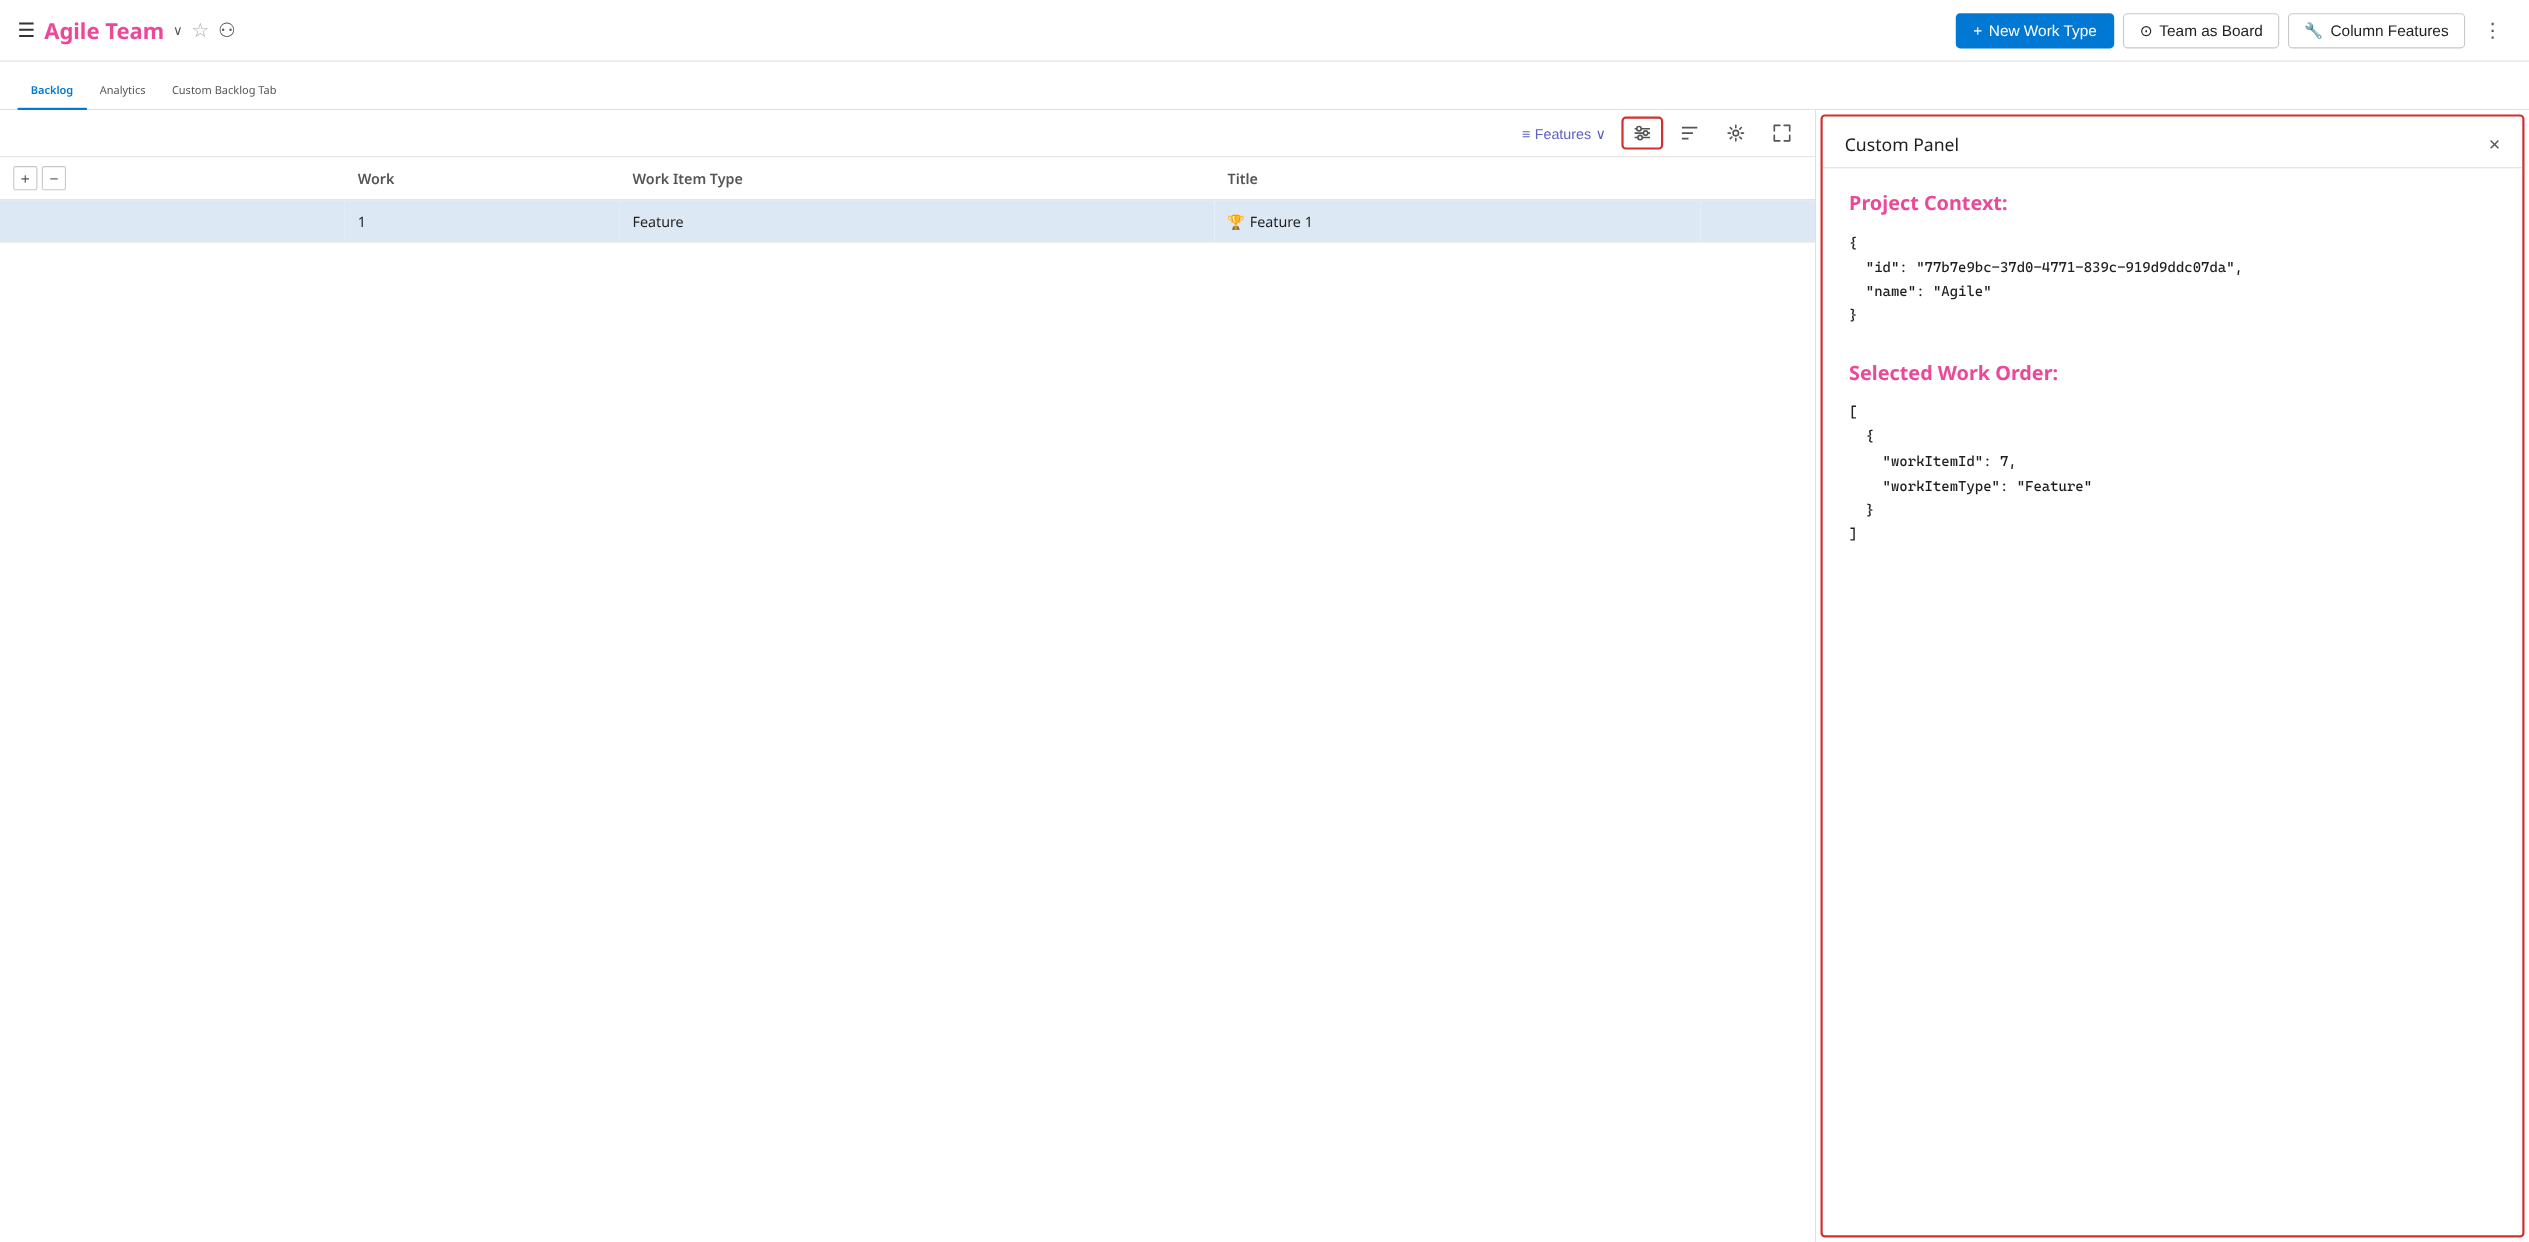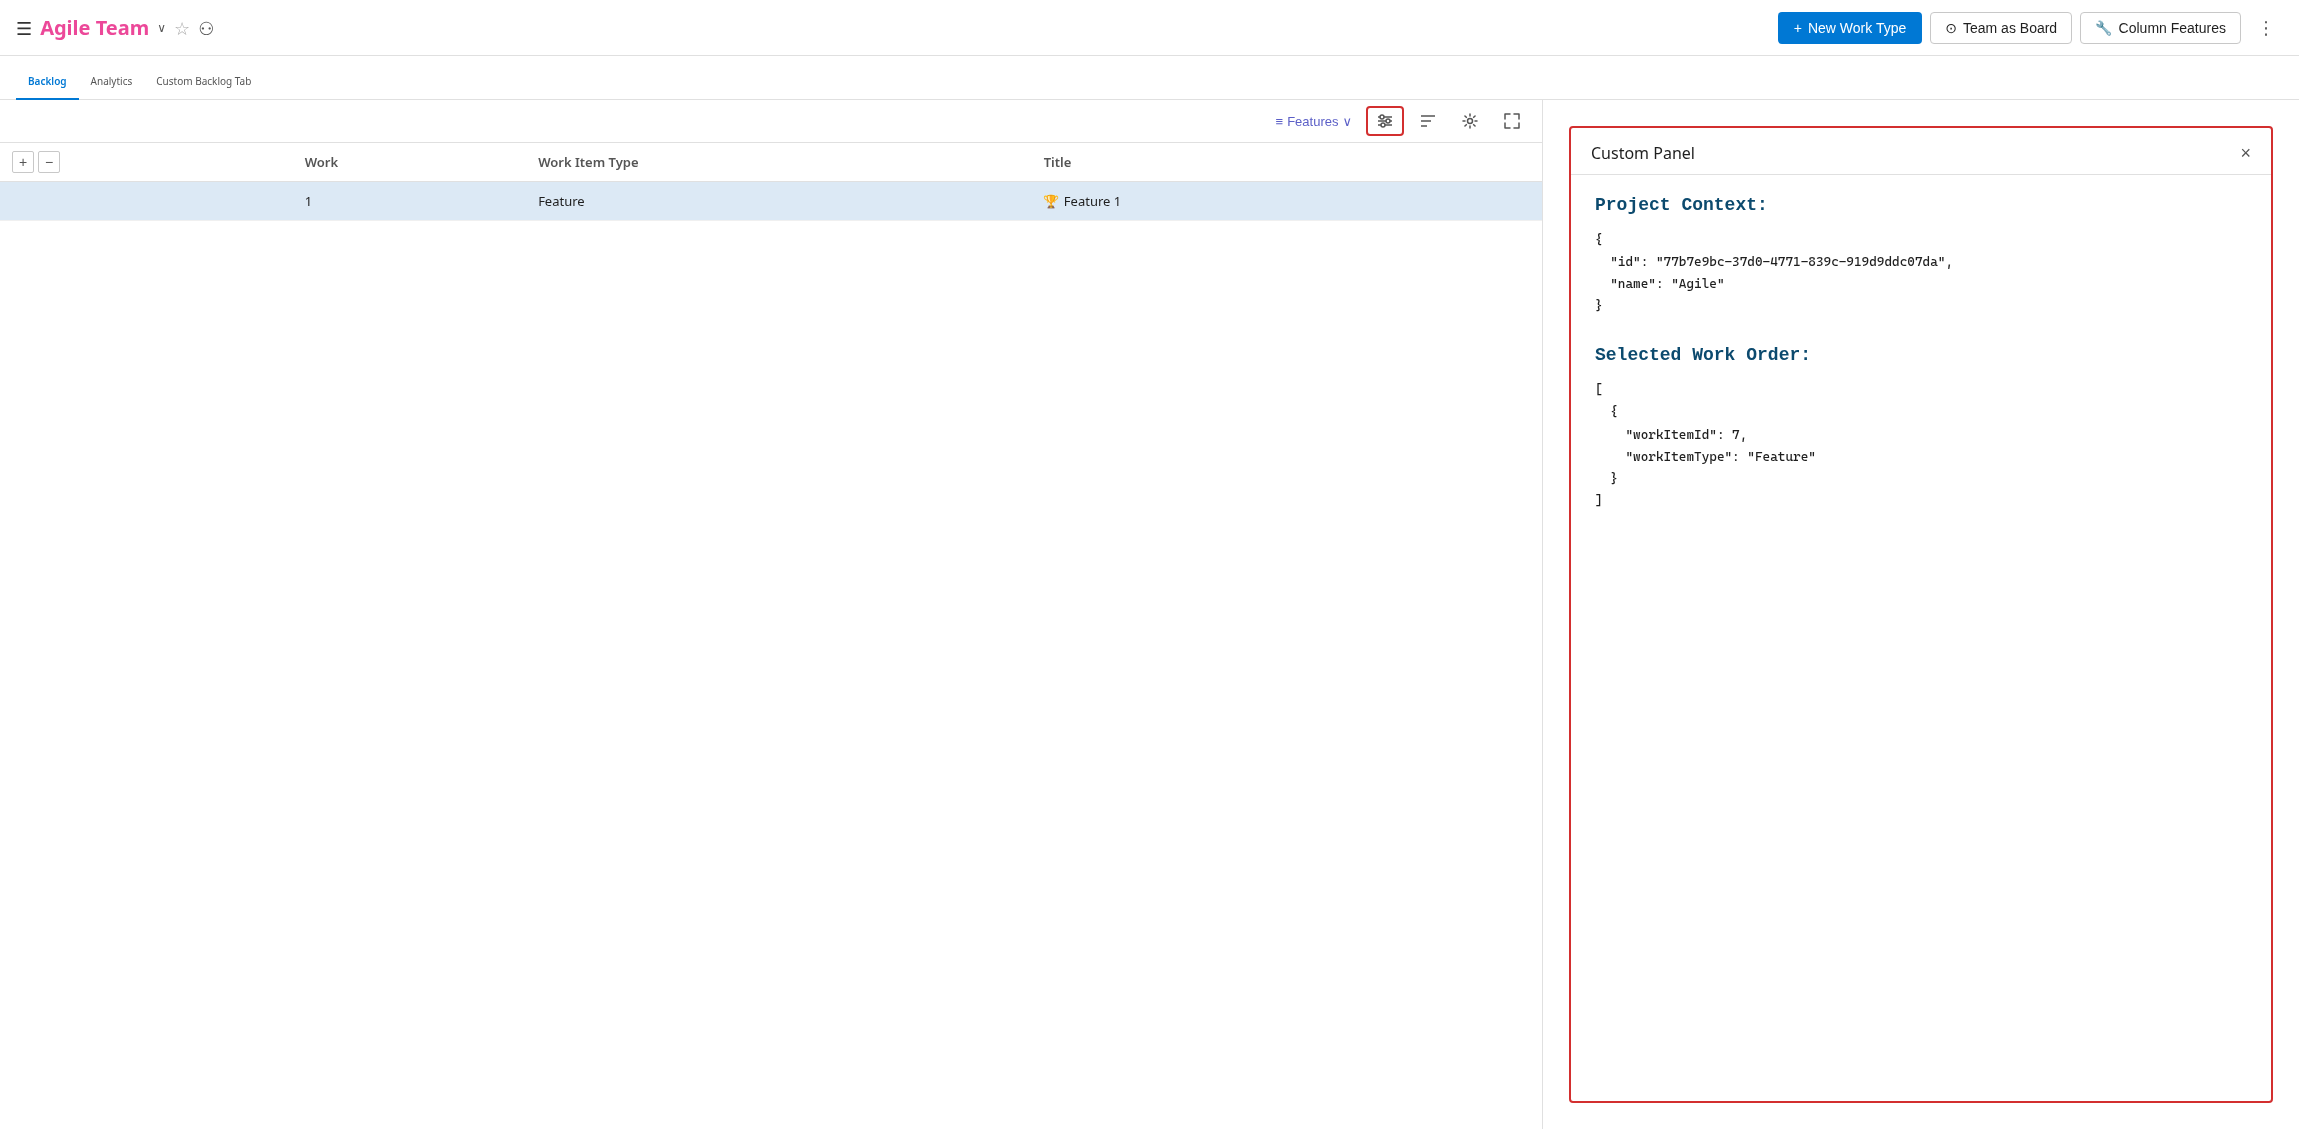--- a/index.html
+++ b/index.html
@@ -212,24 +212,24 @@
       color: #0078d4;
       margin-right: 4px;
     }
     .title-cell {
       display: flex;
       align-items: center;
     }
 
     
     .custom-panel {
-      width: 704px;
+      width: 640px;
       min-width: 400px;
       border: 2.5px solid #d32f2f;
-      margin: 26px;
+      margin: 4px;
       border-radius: 4px;
       background: #fff;
       display: flex;
       flex-direction: column;
       overflow: hidden;
     }
     .panel-header {
       display: flex;
       align-items: center;
       justify-content: space-between;
@@ -251,22 +251,21 @@
     }
     .panel-body {
       padding: 20px 24px;
       overflow-y: auto;
       flex: 1;
     }
     .panel-section-title {
       font-size: 18px;
       font-weight: 700;
       margin-bottom: 14px;
-      color: #0c4a6e;
-      font-family: Liberation Mono, monospace;
+      color: #ec4899;
     }
     .panel-code {
       font-family: "Cascadia Code", "Consolas", monospace;
       font-size: 13px;
       color: #1f1f1f;
       line-height: 1.7;
       margin-bottom: 28px;
       white-space: pre;
     }
   </style>

